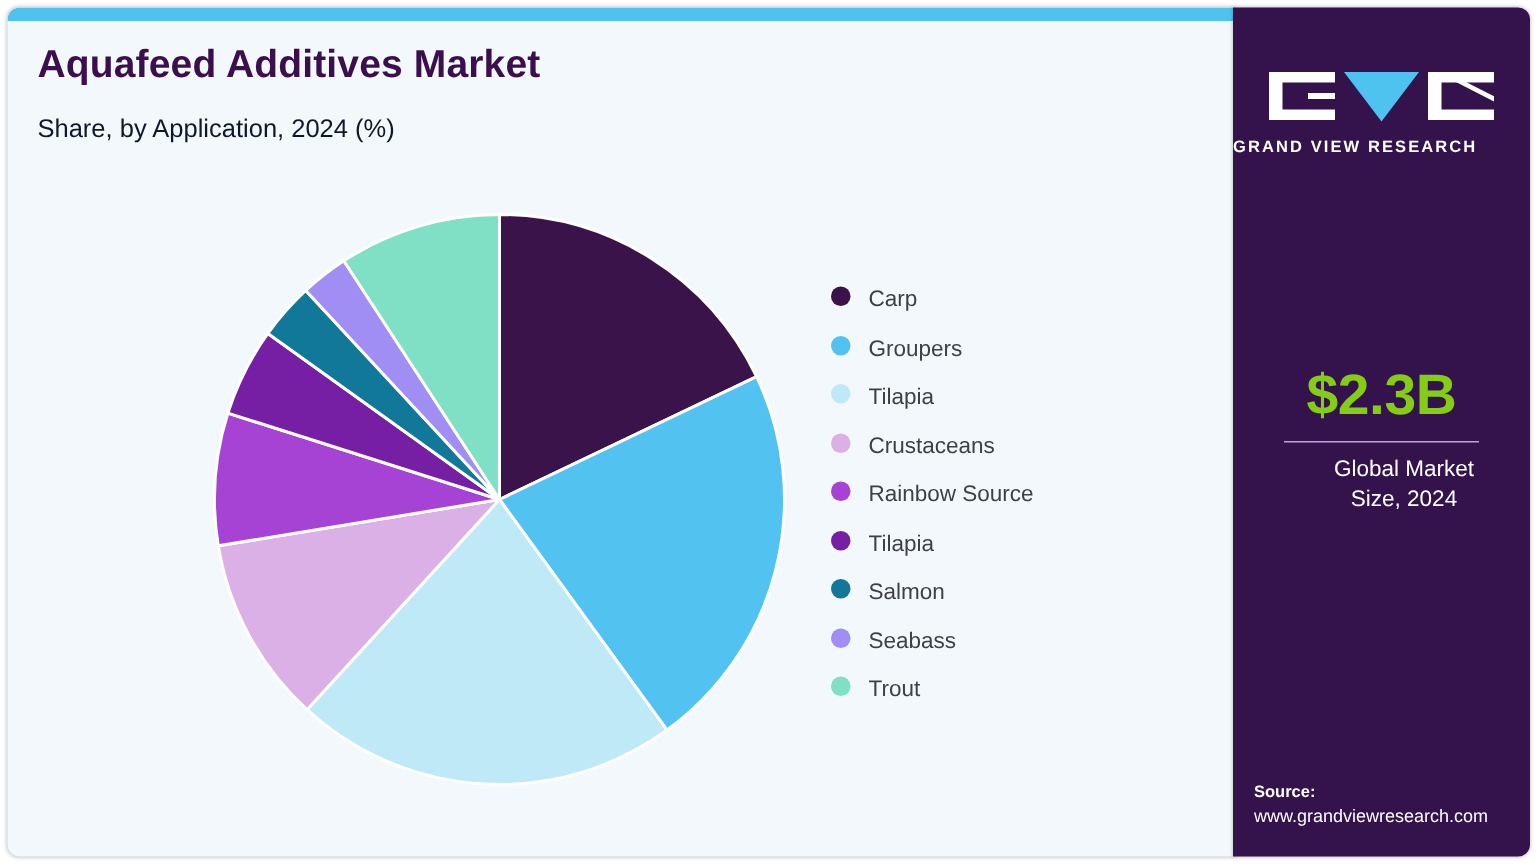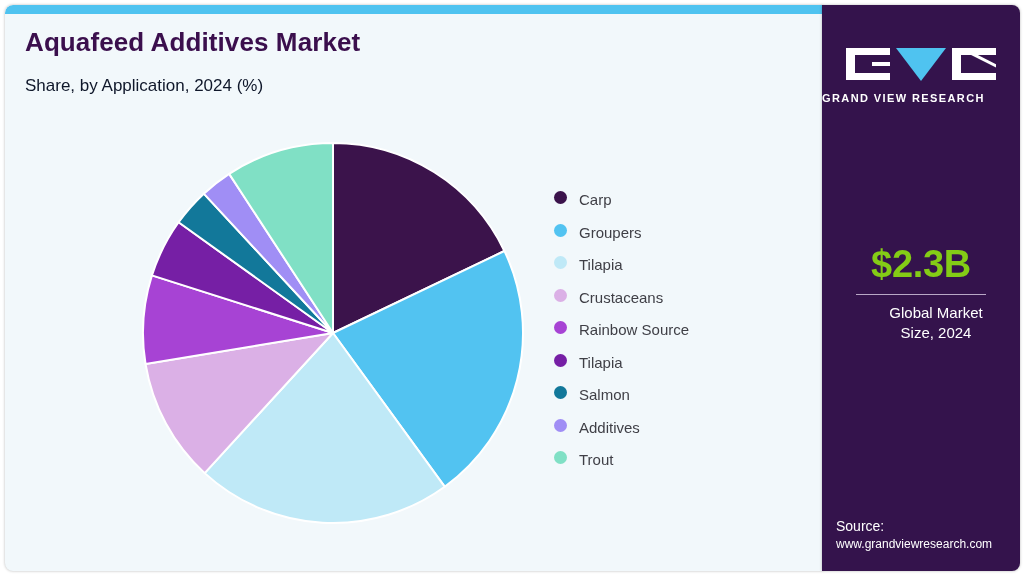--- a/index.html
+++ b/index.html
@@ -209,22 +209,22 @@
     margin-left: 30px;
   }
 
   .source-block {
     position: absolute;
     left: 14px;
     bottom: 18px;
     text-align: left;
   }
   .source-label {
-    font-size: 14px;
-    font-weight: normal;
+    font-size: 11px;
+    font-weight: bold;
     color: #ffffff;
     line-height: 1.4;
   }
   .source-url {
     font-size: 12px;
     color: #ffffff;
     line-height: 1.4;
   }
 </style>
 </head>
@@ -278,21 +278,21 @@
         <div class="legend-row">
           <span class="legend-swatch" style="background: rgb(118, 31, 165);"></span>
           <span class="legend-label">Tilapia</span>
         </div>
         <div class="legend-row">
           <span class="legend-swatch" style="background: rgb(18, 120, 154);"></span>
           <span class="legend-label">Salmon</span>
         </div>
         <div class="legend-row">
           <span class="legend-swatch" style="background: rgb(160, 142, 245);"></span>
-          <span class="legend-label">Additives</span>
+          <span class="legend-label">Seabass</span>
         </div>
         <div class="legend-row">
           <span class="legend-swatch" style="background: rgb(128, 224, 197);"></span>
           <span class="legend-label">Trout</span>
         </div>
       </div>
   </div>
 
   <div class="right-panel">
 

